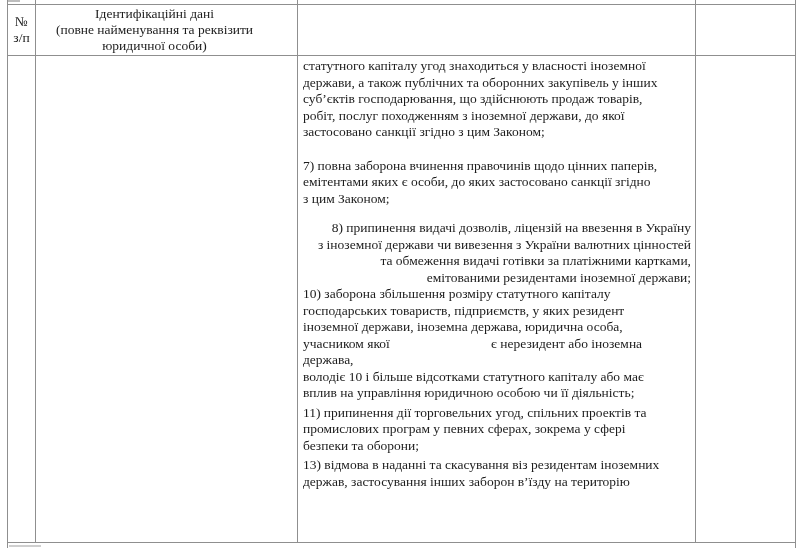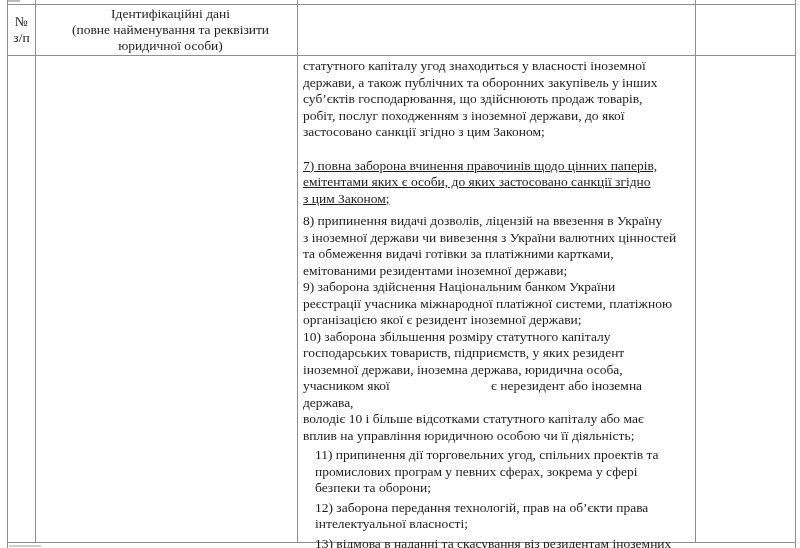--- a/index.html
+++ b/index.html
@@ -42,21 +42,21 @@
     height: 50px;
     display: flex;
     align-items: center;
     justify-content: center;
     text-align: center;
     font-size: 13.5px;
     line-height: 16px;
     white-space: pre-line;
   }
   .hcell.c1 { left: 8px;   width: 27px;  }
-  .hcell.c2 { left: 40px;  width: 261px; }
+  .hcell.c2 { left: 24px;  width: 261px; }
   .hcell.c3 { left: 298px; width: 397px; }
   .hcell.c4 { left: 696px; width: 99px;  }
 
   
   .bcell-empty { position: absolute; top: 56px; height: 486px; }
   .bcell-empty.c1 { left: 8px;   width: 27px;  }
   .bcell-empty.c2 { left: 36px;  width: 261px; }
   .bcell-empty.c4 { left: 696px; width: 99px;  }
 
   .measure-cell {
@@ -64,24 +64,24 @@
     left: 303px;
     top: 58px;
     width: 388px;
     font-size: 13.5px;
     line-height: 16.5px;
   }
   .para {
     margin: 0;
     white-space: pre-line;
   }
-  .para.sp-blank { margin-top: 17px; text-decoration: underline; }
-  .para.sp-2     { margin-top: 6px; }
+  .para.sp-blank { margin-top: 17px; }
+  .para.sp-2     { margin-top: 13px; text-align: right; }
   .para.sp-0     { margin-top: 0; }
-  .para.sp-3     { margin-top: 3px; margin-left: 12px; }
+  .para.sp-3     { margin-top: 3px; }
 </style>
 </head>
 <body>
 
 <div class="page">
 
   <div class="vline v-left"></div>
   <div class="vline v-col1"></div>
   <div class="vline v-col2"></div>
   <div class="vline v-col3"></div>
@@ -107,33 +107,28 @@
 суб’єктів господарювання, що здійснюють продаж товарів,
 робіт, послуг походженням з іноземної держави, до якої
 застосовано санкції згідно з цим Законом;</p>
     <p class="para sp-blank">7) повна заборона вчинення правочинів щодо цінних паперів,
 емітентами яких є особи, до яких застосовано санкції згідно
 з цим Законом;</p>
     <p class="para sp-2">8) припинення видачі дозволів, ліцензій на ввезення в Україну
 з іноземної держави чи вивезення з України валютних цінностей
 та обмеження видачі готівки за платіжними картками,
 емітованими резидентами іноземної держави;</p>
-    <p class="para sp-0">9) заборона здійснення Національним банком України
-реєстрації учасника міжнародної платіжної системи, платіжною
-організацією якої є резидент іноземної держави;</p>
     <p class="para sp-0">10) заборона збільшення розміру статутного капіталу
 господарських товариств, підприємств, у яких резидент
 іноземної держави, іноземна держава, юридична особа,
 учасником якої&nbsp;&nbsp;&nbsp;&nbsp;&nbsp;&nbsp;&nbsp;&nbsp;&nbsp;&nbsp;&nbsp;&nbsp;&nbsp;&nbsp;&nbsp;&nbsp;&nbsp;&nbsp;&nbsp;&nbsp;&nbsp;&nbsp;&nbsp;&nbsp;&nbsp;&nbsp;&nbsp;&nbsp;&nbsp;&nbsp;є нерезидент або іноземна держава,
 володіє 10 і більше відсотками статутного капіталу або має
 вплив на управління юридичною особою чи її діяльність;</p>
     <p class="para sp-3">11) припинення дії торговельних угод, спільних проектів та
 промислових програм у певних сферах, зокрема у сфері
 безпеки та оборони;</p>
-    <p class="para sp-3">12) заборона передання технологій, прав на об’єкти права
-інтелектуальної власності;</p>
     <p class="para sp-3">13) відмова в наданні та скасування віз резидентам іноземних
 держав, застосування інших заборон в’їзду на територію</p>
   </div>
 
   <div class="bcell-empty c4"></div>
 
 </div>
 
 </body></html>

